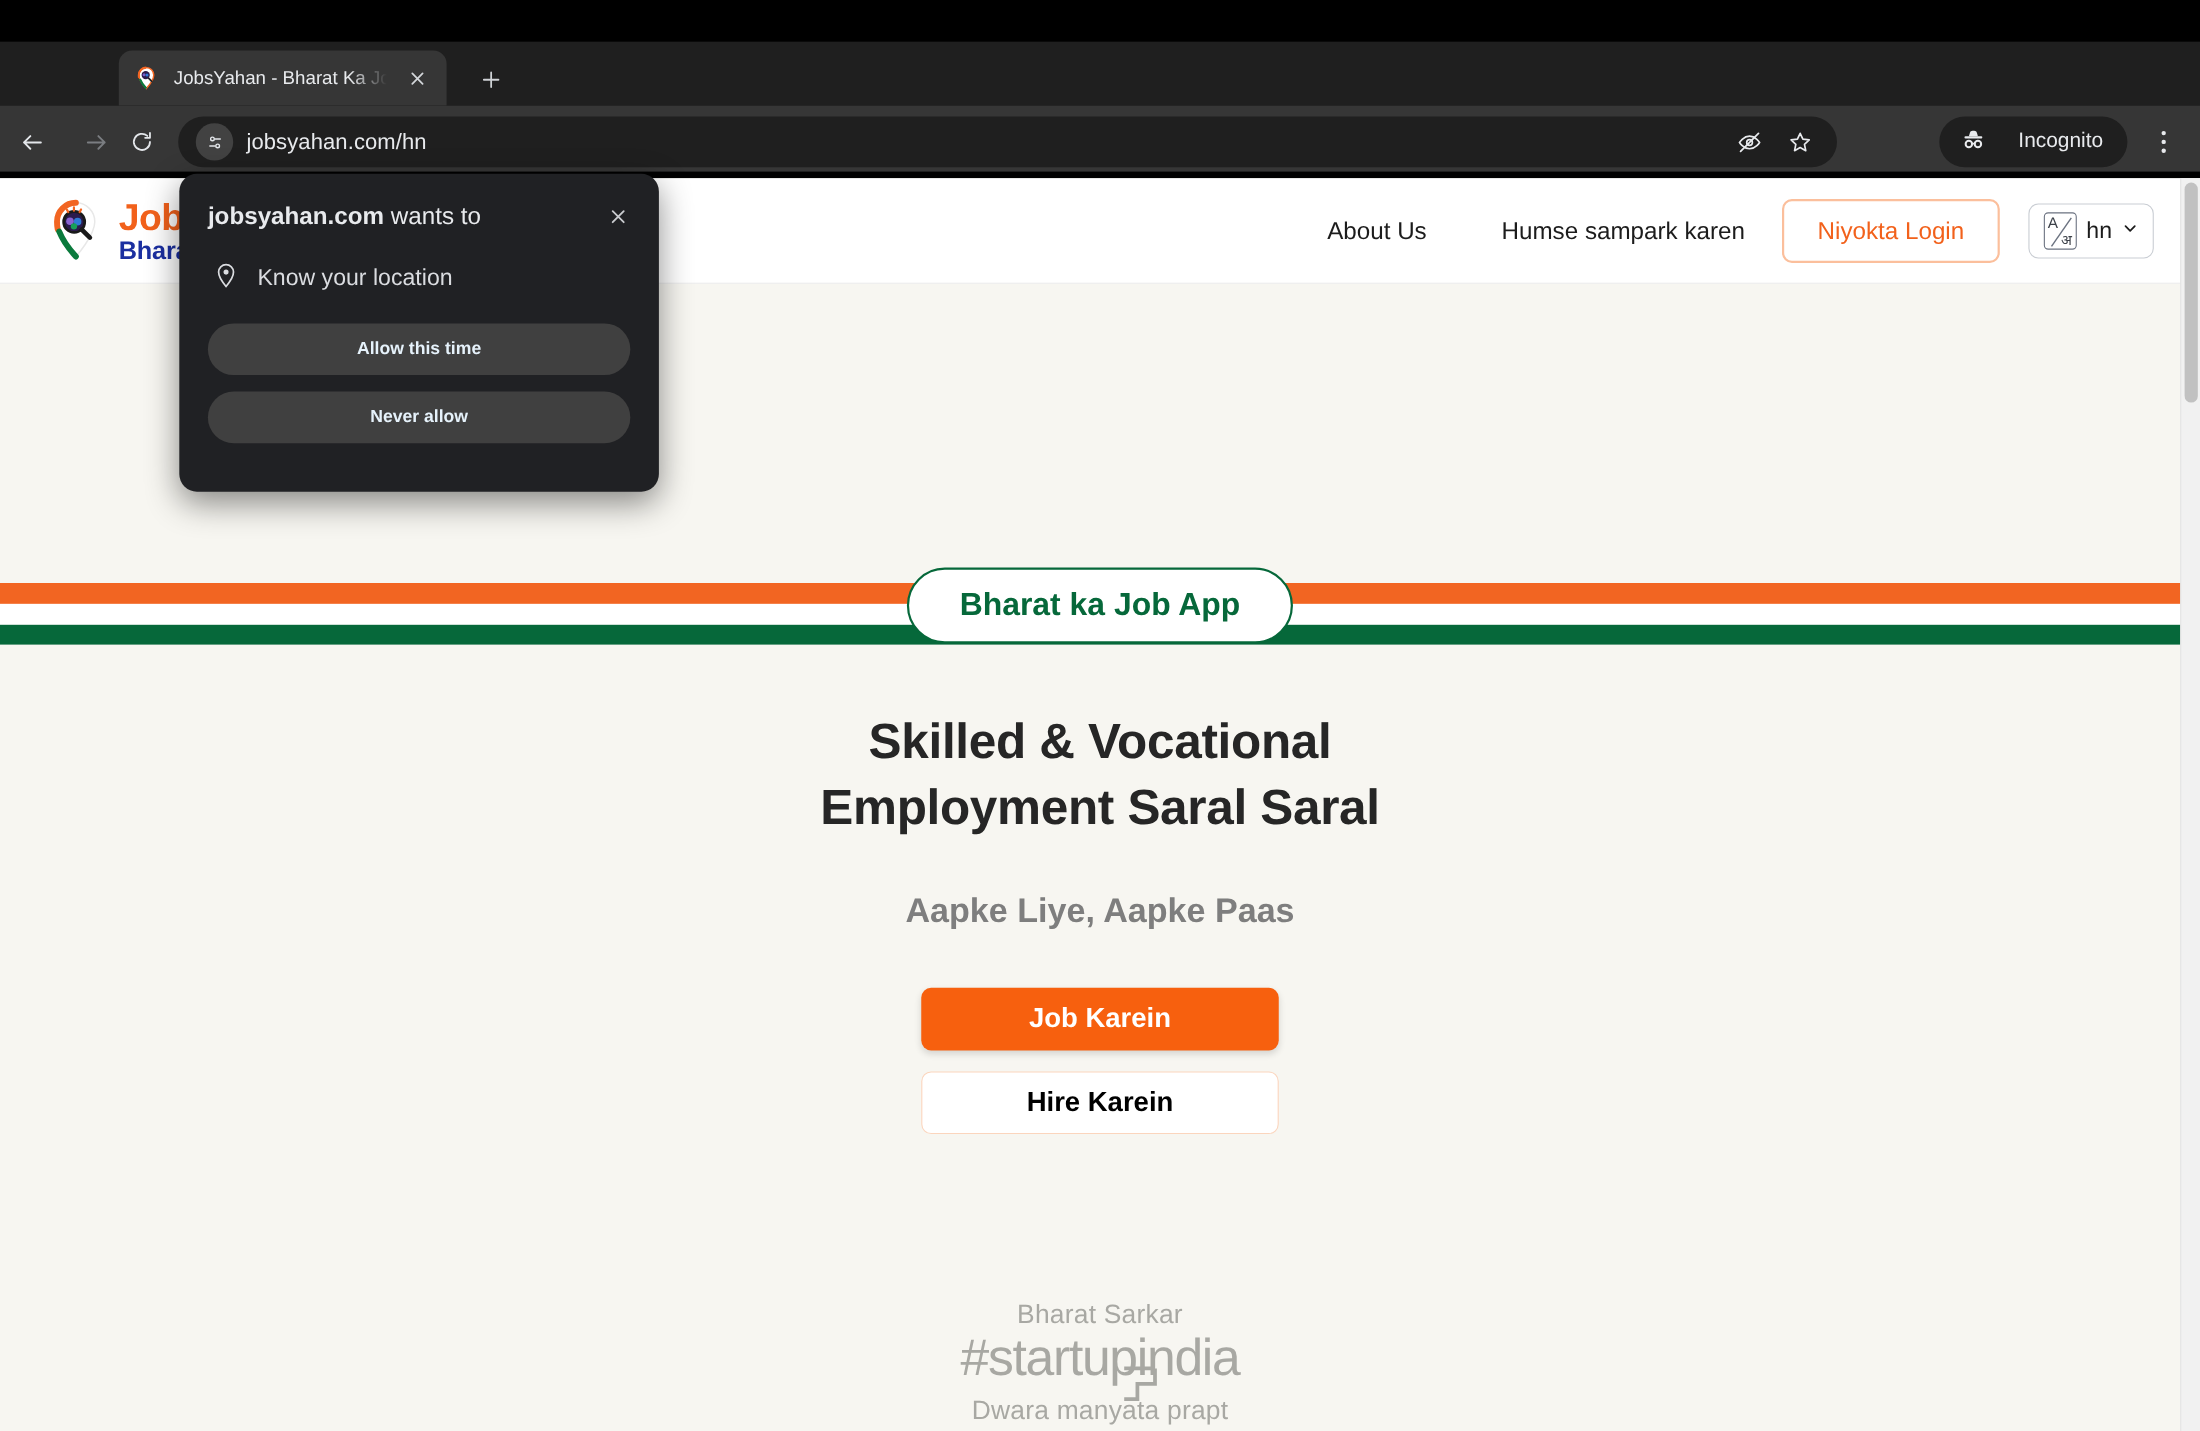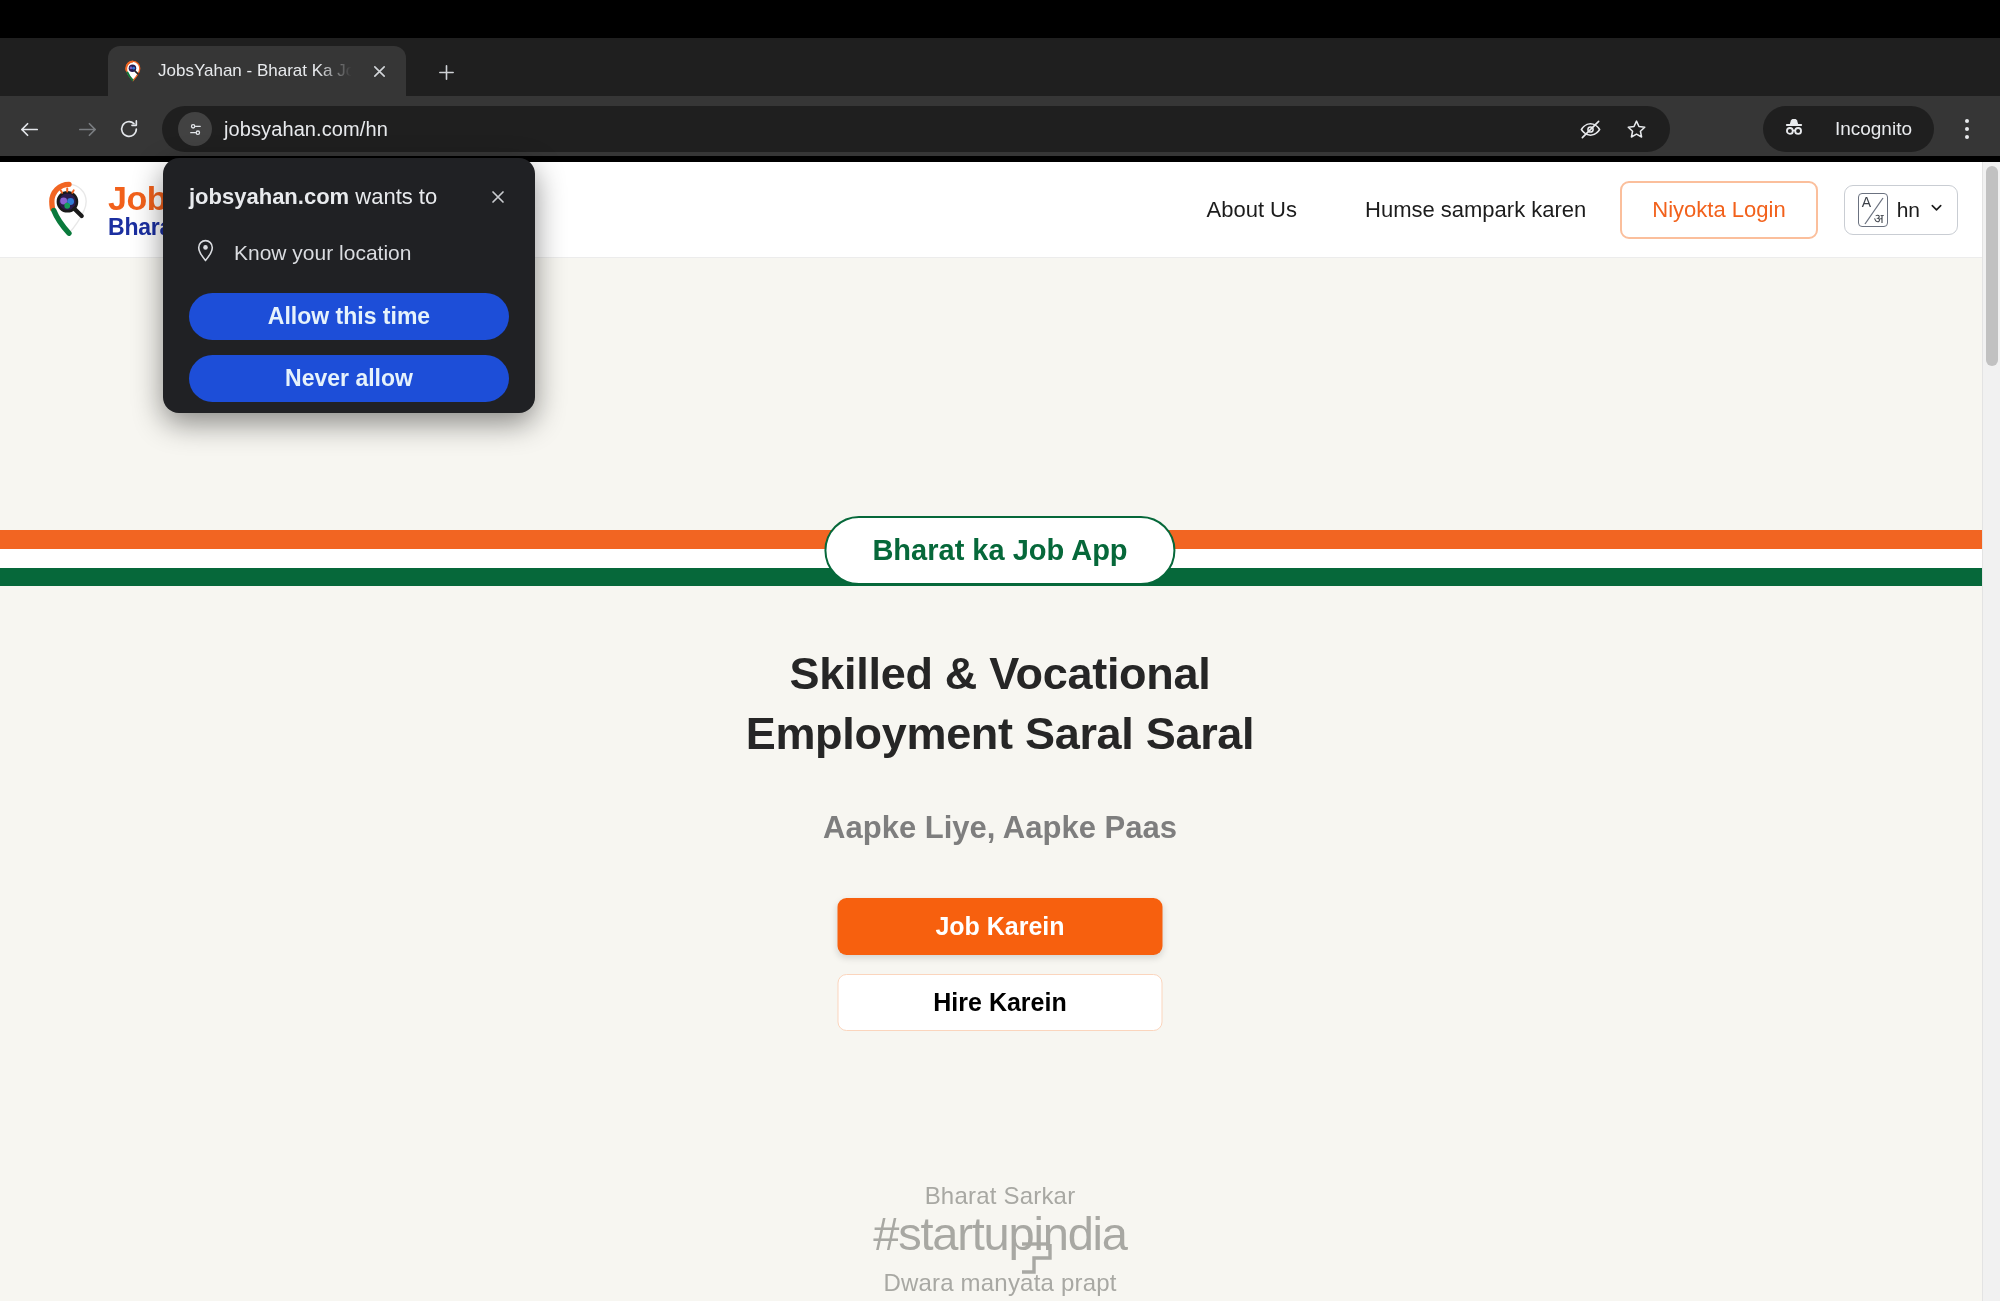--- a/index.html
+++ b/index.html
@@ -182,39 +182,39 @@
     position: absolute; top: 0; right: 0; width: 18px; bottom: 0;
     background: #f1f1f1; border-left: 1px solid #e3e3e3;
   }
   #pg-scroll-thumb {
     position: absolute; top: 4px; left: 3px; width: 12px; height: 200px;
     background: #c1c1c1; border-radius: 6px;
   }
 
   
   #permission {
-    position: absolute; top: 158px; left: 163px; width: 372px;
-    background: #202124; border-radius: 16px; padding: 26px 26px 11px 26px;
+    position: absolute; top: 158px; left: 163px; width: 436px;
+    background: #202124; border-radius: 16px; padding: 26px 26px 44px 26px;
     box-shadow: 0 10px 30px rgba(0,0,0,.45);
     z-index: 50;
   }
   #perm-title { color: #e8eaed; font-size: 22px; margin-bottom: 6px; padding-right: 34px; }
   #perm-title b { font-weight: 700; }
   #perm-close {
     position: absolute; top: 24px; right: 22px; width: 30px; height: 30px;
     display: flex; align-items: center; justify-content: center;
     color: #c9cbcf; font-size: 20px;
   }
   #perm-item {
     display: flex; align-items: center; gap: 16px; margin: 28px 0 26px 4px;
   }
   #perm-item .lbl { color: #dadce0; font-size: 21px; }
   .perm-btn {
-    display: block; width: 100%; height: 47px; background: #1d4ed8;
-    border-radius: 24px; color: #e6f2fb; font-size: 23px; font-weight: 700;
+    display: block; width: 100%; height: 47px; background: #404040;
+    border-radius: 24px; color: #e6f2fb; font-size: 16px; font-weight: 700;
     display: flex; align-items: center; justify-content: center;
     margin-bottom: 15px;
   }
   .perm-btn.last { margin-bottom: 0; }
 </style>
 </head>
 <body>
 
 <div id="browser">
 

